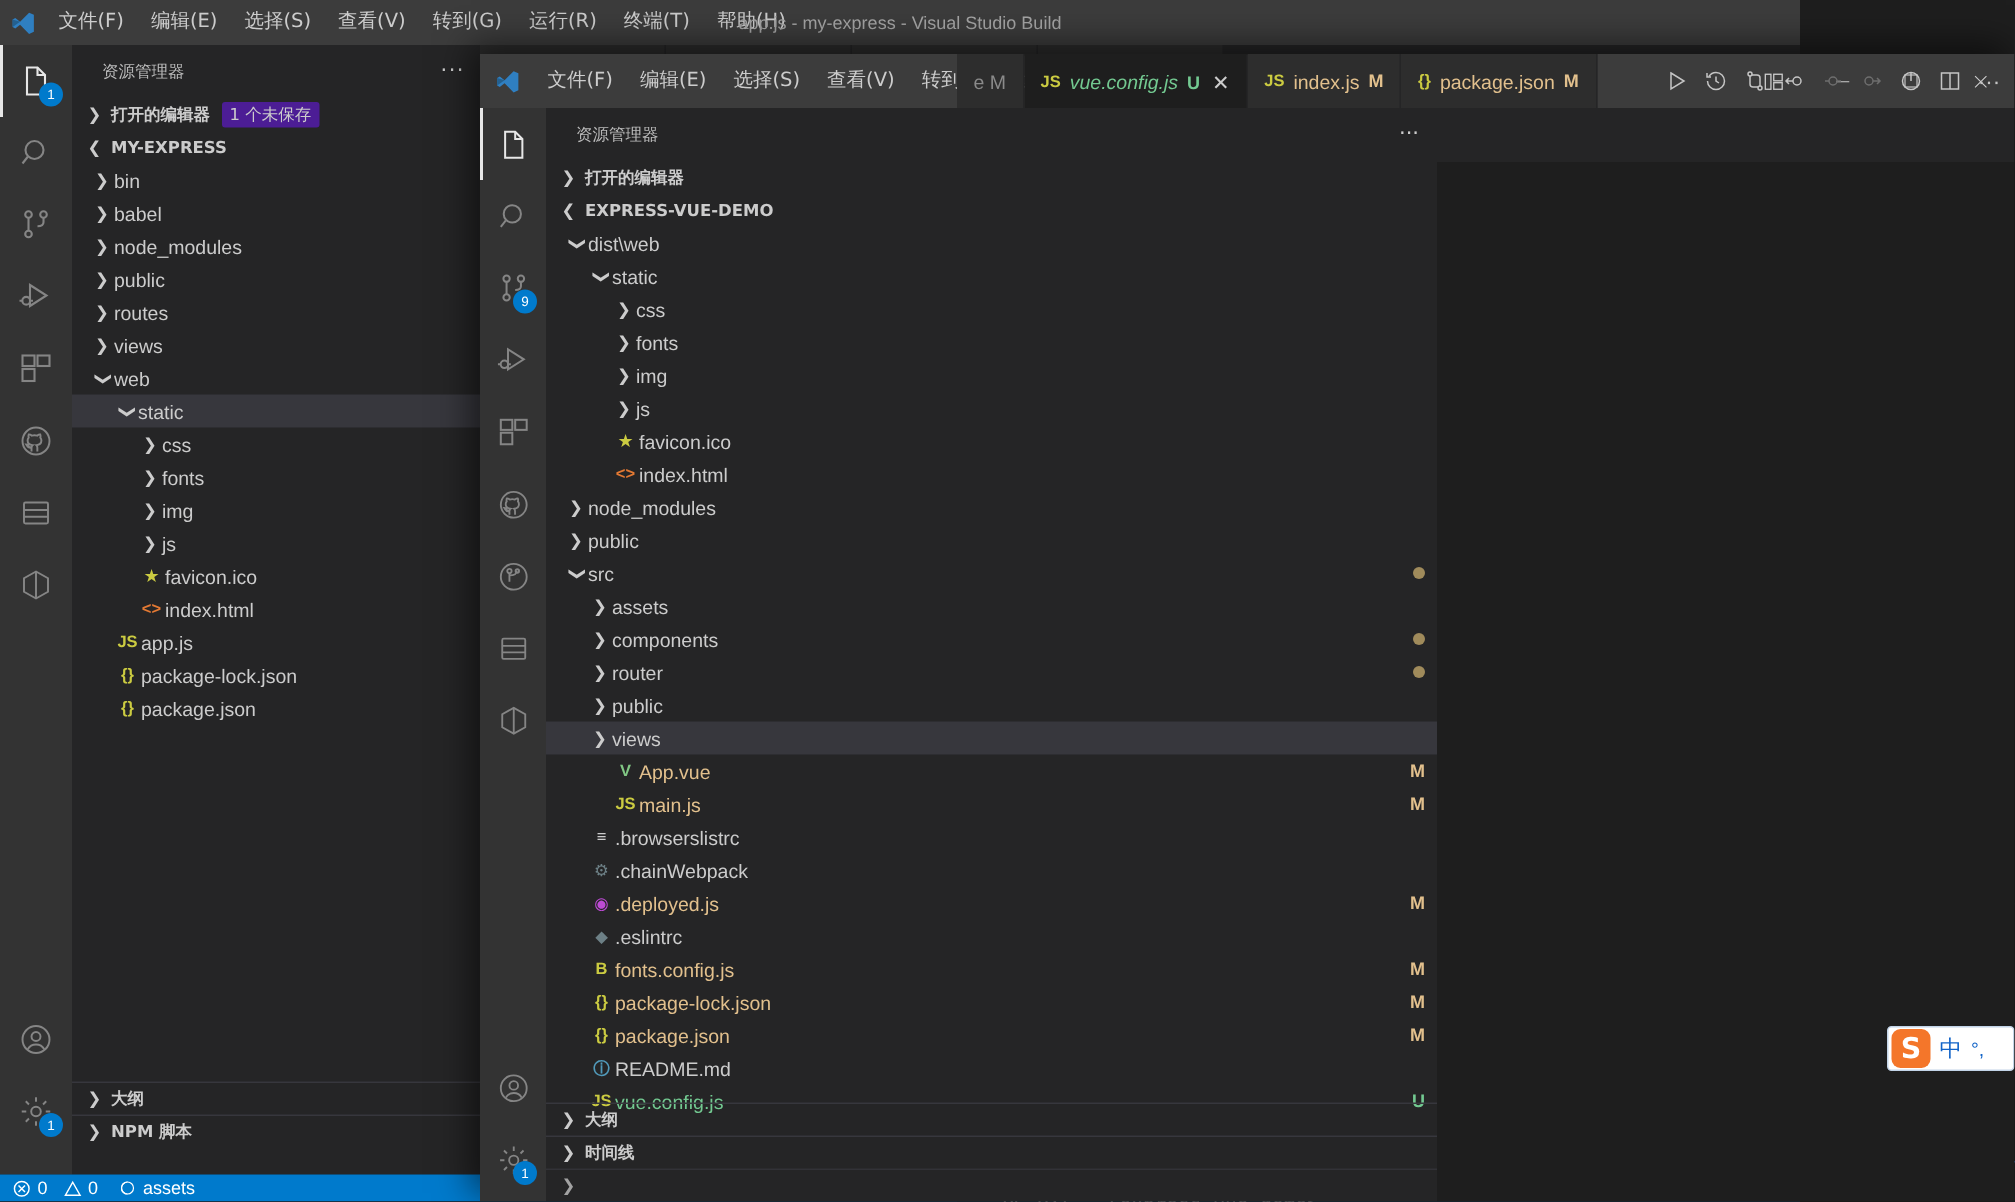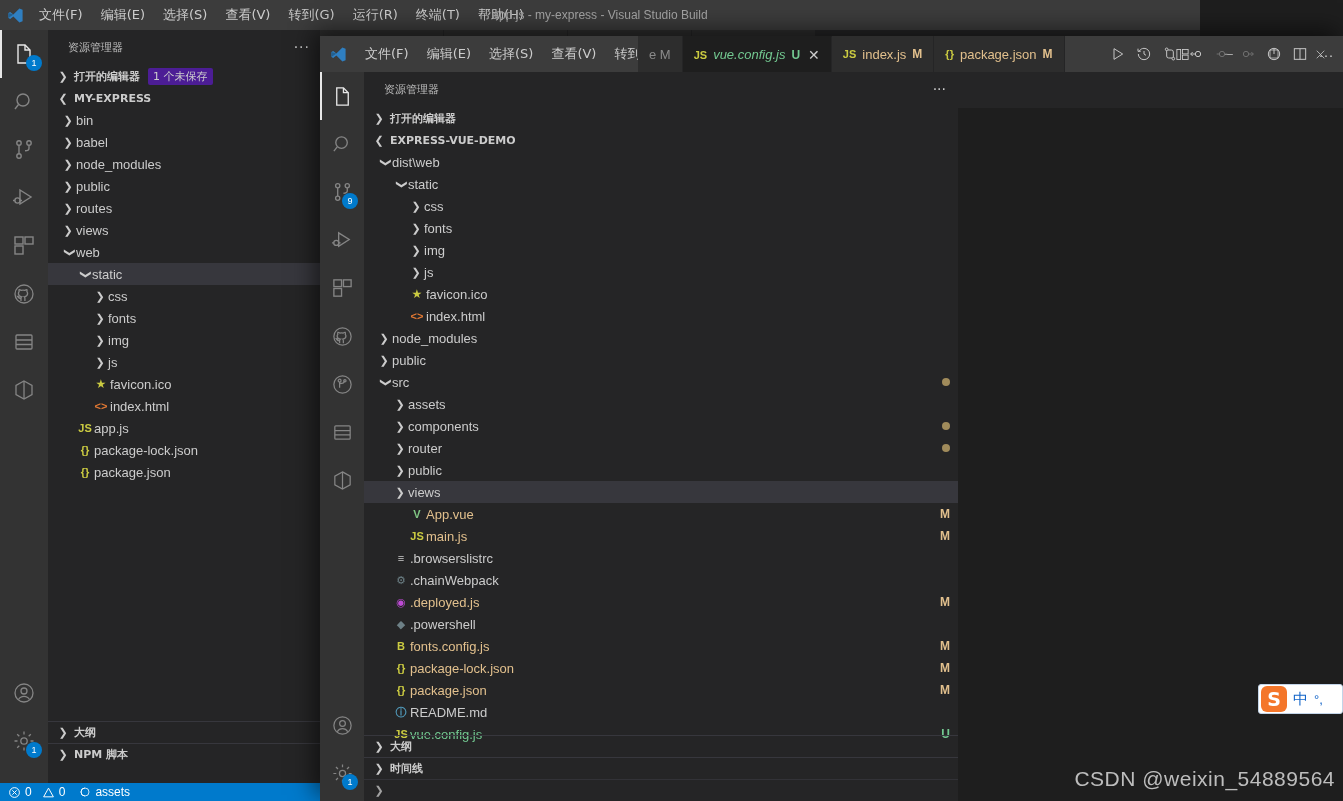--- a/index.html
+++ b/index.html
@@ -701,21 +701,21 @@
           </div>
           <div class="tree-row" style="padding-left: 12px;">
             <span class="ti"></span>
             <span class="ficon lint">◉</span>
             <span class="tree-name mod">.deployed.js</span>
             <span class="gstat m">M</span>
           </div>
           <div class="tree-row" style="padding-left: 12px;">
             <span class="ti"></span>
             <span class="ficon git">◆</span>
-            <span class="tree-name">.powershell</span>
+            <span class="tree-name">.eslintrc</span>
           </div>
           <div class="tree-row" style="padding-left: 12px;">
             <span class="ti"></span>
             <span class="ficon babel">B</span>
             <span class="tree-name mod">fonts.config.js</span>
             <span class="gstat m">M</span>
           </div>
           <div class="tree-row" style="padding-left: 12px;">
             <span class="ti"></span>
             <span class="ficon json">{}</span>
@@ -987,14 +987,13 @@
       <div class="tl">0.27 KiB</div>
     </div>
   </div>
 
   <div class="sogou">
     <div class="slogo">S</div>
     <div class="szh">中</div>
     <div class="spunc">°,</div>
   </div>
 
-  <div class="watermark">CSDN @weixin_54889564</div>
 </div>
 
 </body></html>

